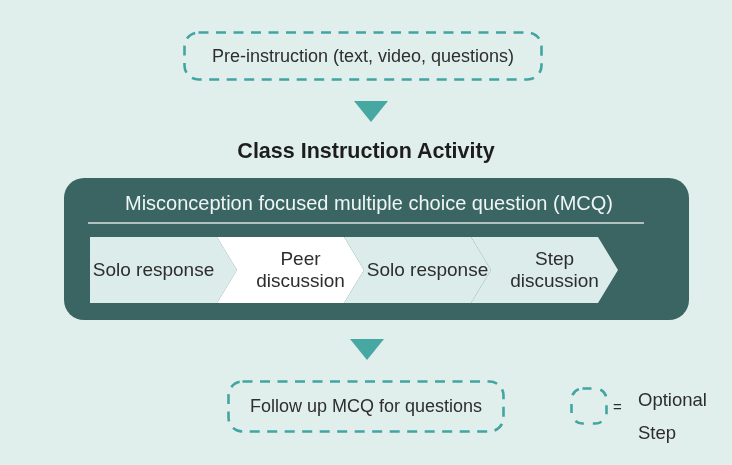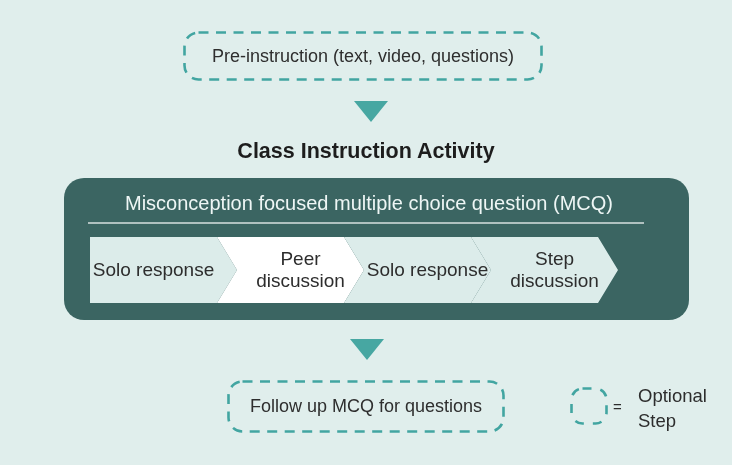--- a/index.html
+++ b/index.html
@@ -76,21 +76,21 @@
 
   .legend{position:absolute;left:570px;top:387px;width:160px;height:60px;}
   .legend-square{position:absolute;left:0;top:0;}
   .legend-equals{
     position:absolute;left:43px;top:0;height:38px;
     display:flex;align-items:center;
     font-size:15px;color:#2d2d2d;
   }
   .legend-label{
     position:absolute;left:68px;top:-4px;width:85px;
-    font-size:18.5px;line-height:25px;color:#2d2d2d;
+    font-size:18.5px;line-height:33px;color:#2d2d2d;
   }
 </style>
 </head>
 <body>
 
 <div class="canvas">
 
   <div class="dashed-node node-pre">
     <svg width="360" height="50">
       <rect x="1.5" y="1.5" width="357" height="47" rx="14" fill="none" stroke="#42a5a1" stroke-width="2.6" stroke-dasharray="10 7.5"></rect>

